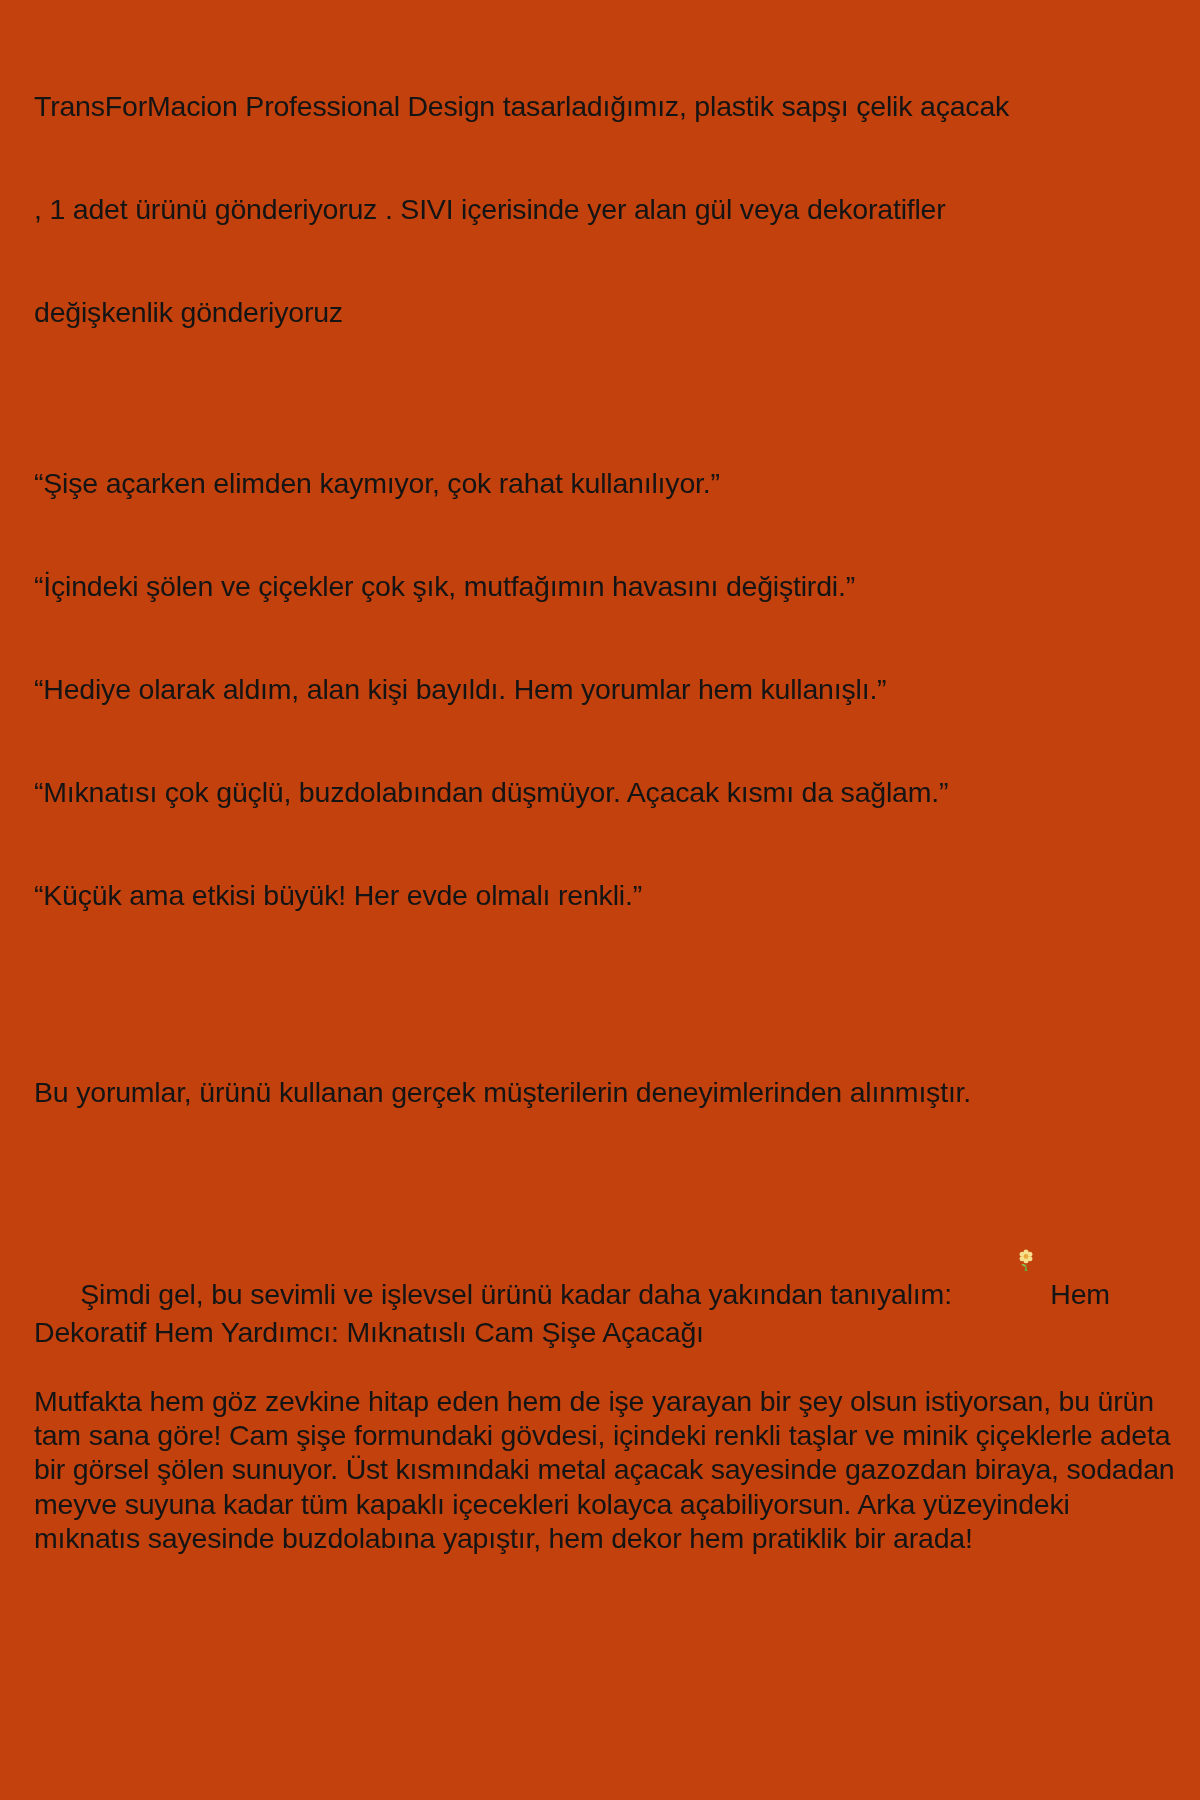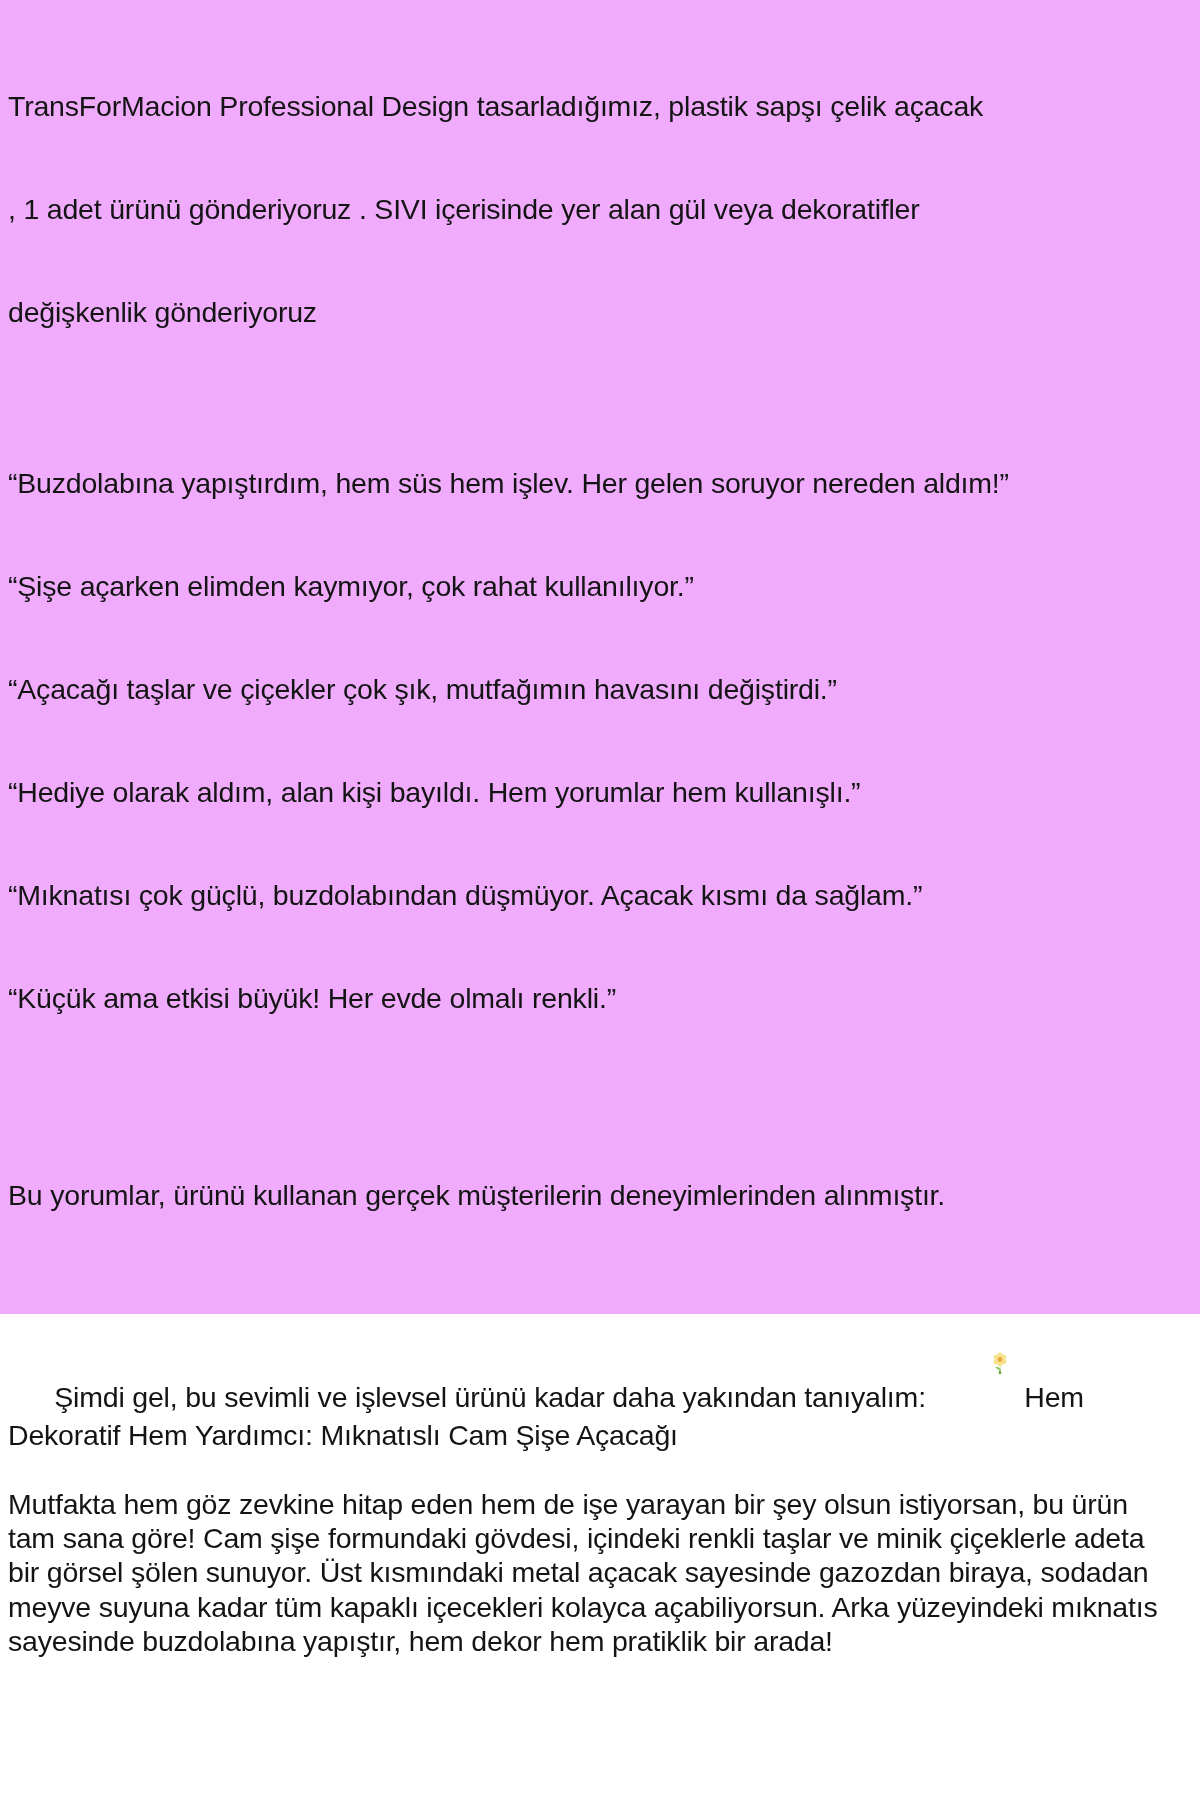--- a/index.html
+++ b/index.html
@@ -11,23 +11,23 @@
   body {
     width: 1200px;
     height: 1800px;
     font-family: "Liberation Sans", "DejaVu Sans", sans-serif;
     color: #1c1c1c;
     overflow: hidden;
   }
   .page {
     box-sizing: border-box;
     width: 1200px;
-    height: 1314px;
-    padding: 20px 18px 0 8px;
-    background: #f0abfc;
+    height: 1800px;
+    padding: 20px 18px 0 34px;
+    background: #c2410c;
   }
   .doc {
     font-size: 28.5px;
     line-height: 1.205;
     letter-spacing: -0.2px;
     font-weight: 400;
     color: #141414;
   }
   .para {
     margin: 0;
@@ -63,23 +63,22 @@
   <div class="doc">
 
     <div class="para">
       <span class="line">TransForMacion Professional Design tasarladığımız, plastik sapşı çelik açacak</span>
       <span class="line">, 1 adet ürünü gönderiyoruz . SIVI içerisinde yer alan gül veya dekoratifler</span>
       <span class="line">değişkenlik gönderiyoruz</span>
     </div>
 
 
     <div class="para">
-      <span class="quote">“Buzdolabına yapıştırdım, hem süs hem işlev. Her gelen soruyor nereden aldım!”</span>
       <span class="quote">“Şişe açarken elimden kaymıyor, çok rahat kullanılıyor.”</span>
-      <span class="quote">“Açacağı taşlar ve çiçekler çok şık, mutfağımın havasını değiştirdi.”</span>
+      <span class="quote">“İçindeki şölen ve çiçekler çok şık, mutfağımın havasını değiştirdi.”</span>
       <span class="quote">“Hediye olarak aldım, alan kişi bayıldı. Hem yorumlar hem kullanışlı.”</span>
       <span class="quote">“Mıknatısı çok güçlü, buzdolabından düşmüyor. Açacak kısmı da sağlam.”</span>
       <span class="quote">“Küçük ama etkisi büyük! Her evde olmalı renkli.”</span>
     </div>
 
     <span class="spacer"></span>
 
     <div class="para">
       <span class="line">Bu yorumlar, ürünü kullanan gerçek müşterilerin deneyimlerinden alınmıştır.</span>
     </div>

